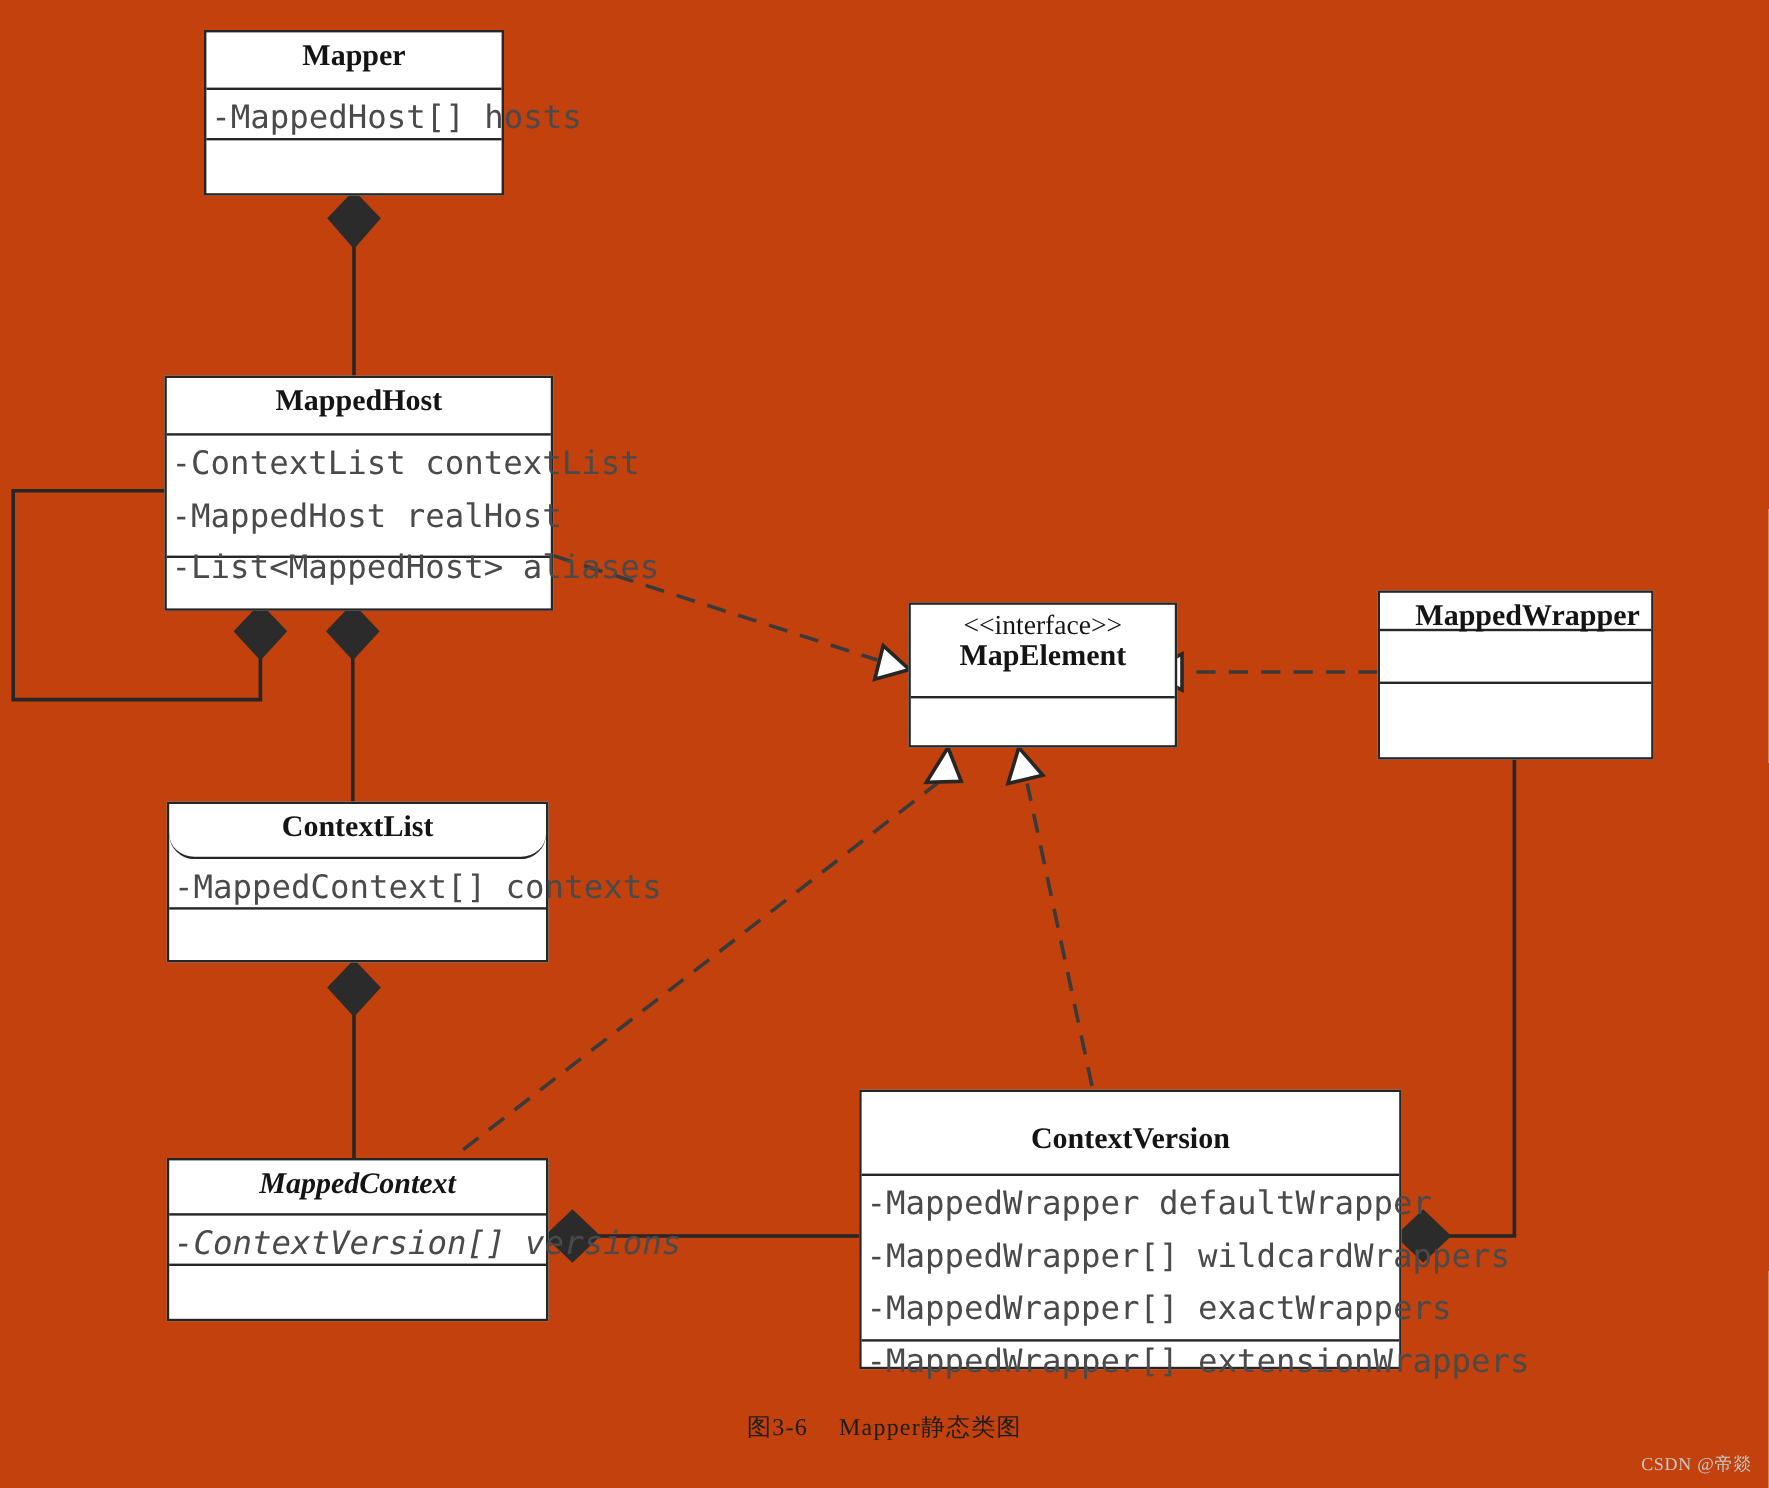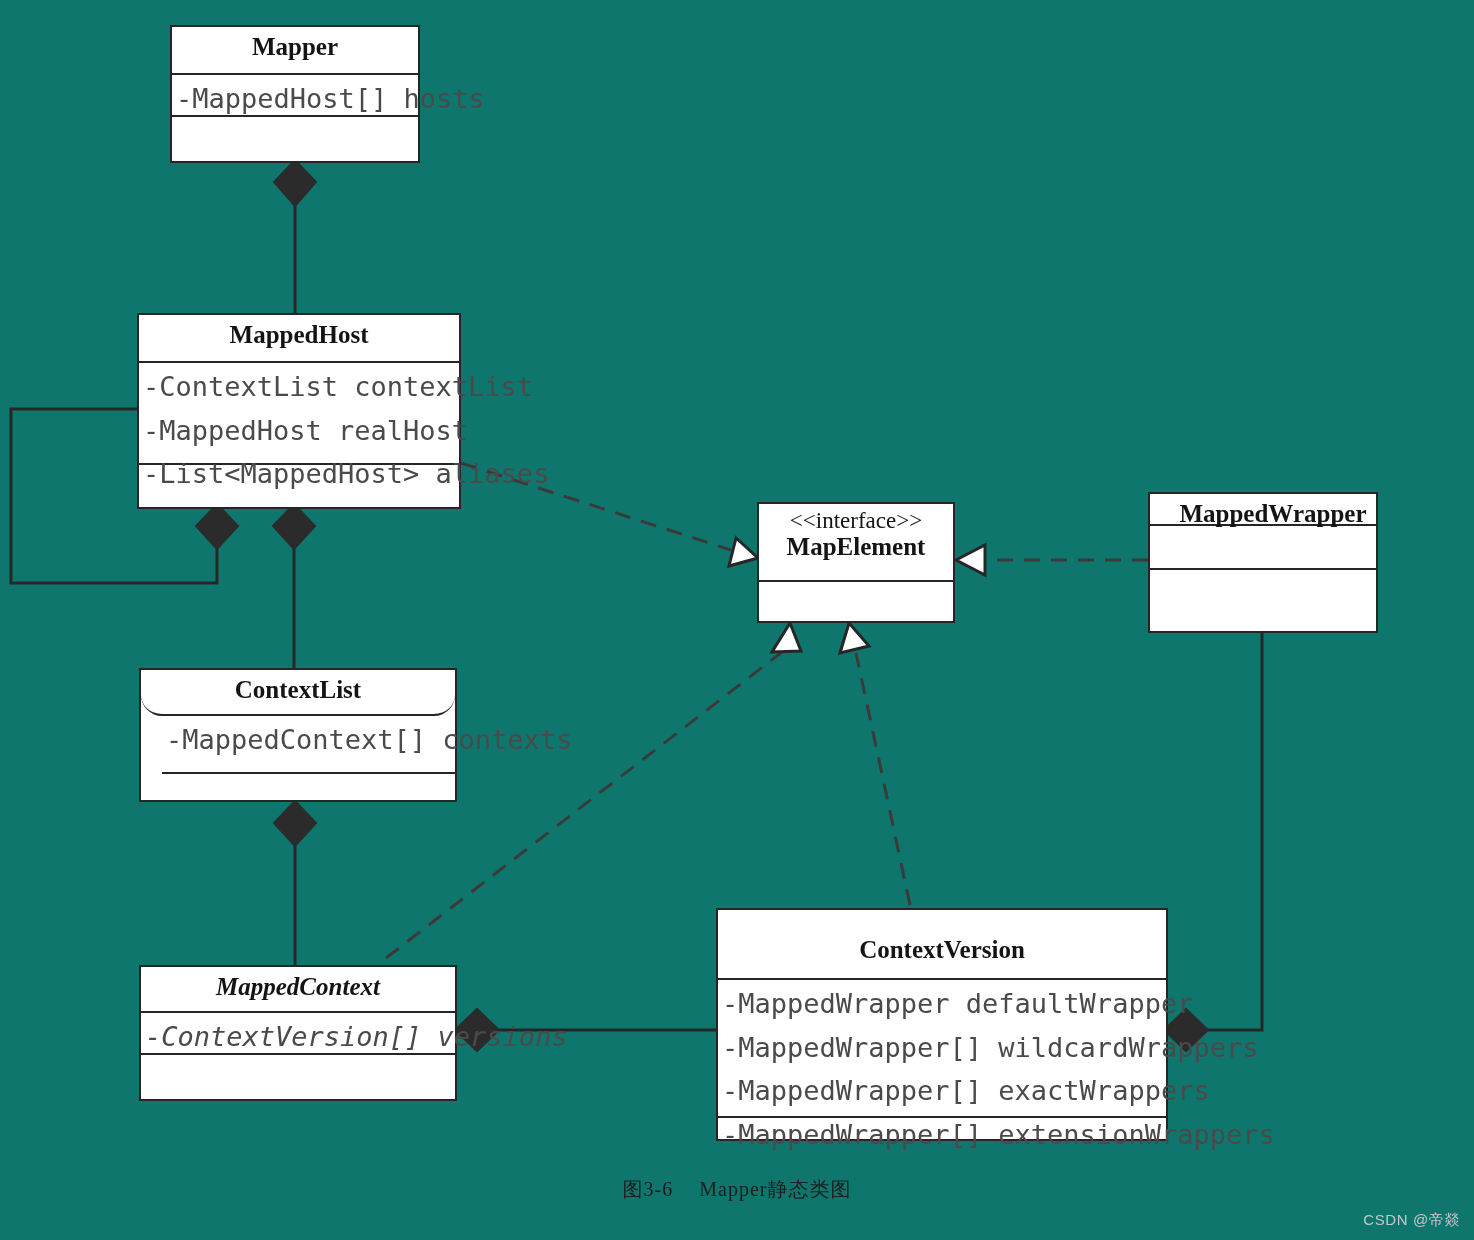--- a/index.html
+++ b/index.html
@@ -9,21 +9,21 @@
     background: #ffffff;
   }
   body {
     font-family: "Liberation Serif", "DejaVu Serif", serif;
     color: #1a1a1a;
   }
   #canvas {
     position: relative;
     width: 1474px;
     height: 1240px;
-    background: #0f766e;
+    background: #c2410c;
     overflow: hidden;
   }
   
   .uml-class {
     position: absolute;
     box-sizing: border-box;
     border: 2px solid #262626;
     background: #ffffff;
     z-index: 5;
   }
@@ -95,21 +95,21 @@
     letter-spacing: 1px;
     z-index: 6;
   }
   .fig-caption .gap { display: inline-block; width: 26px; }
 
   
   .watermark {
     position: absolute;
     right: 14px;
     bottom: 10px;
-    font-family: Liberation Sans, sans-serif;
+    font-family: Liberation Serif, serif;
     font-size: 15px;
     color: #c7c7c7;
     letter-spacing: 0.6px;
     z-index: 7;
   }
 </style>
 </head>
 <body>
 
 <div id="canvas">
@@ -178,37 +178,37 @@
   <div class="uml-class" style="left:137px; top:313px; width:324px; height:196px;">
     <div class="uml-name" style="height:48px;">MappedHost</div>
     <div class="uml-attrs" style="height:102px;">
       <span class="attr-line">-ContextList contextList</span>
       <span class="attr-line">-MappedHost realHost</span>
       <span class="attr-line">-List&lt;MappedHost&gt; aliases</span>
     </div>
     <div class="uml-ops"></div>
   </div>
 
-  <div class="uml-class" style="left:757px; top:502px; width:198px; height:121px;">
+  <div class="uml-class" style="left:757px; top:502px; width:224px; height:121px;">
     <div class="uml-name" style="height:78px; padding-top:4px;">
       <span class="stereotype">&lt;&lt;interface&gt;&gt;</span>
       <span>MapElement</span>
     </div>
     <div class="uml-ops"></div>
   </div>
 
   <div class="uml-class" style="left:1148px; top:492px; width:230px; height:141px;">
     <div class="uml-name" style="height:32px;padding-left:24px;">MappedWrapper</div>
     <div class="uml-attrs empty" style="height:44px;"></div>
     <div class="uml-ops"></div>
   </div>
 
   <div class="uml-class" style="left:139px; top:668px; width:318px; height:134px;">
     <div class="uml-name" style="height:46px;border-radius:21px;">ContextList</div>
-    <div class="uml-attrs" style="height:58px;margin-left:21px;">
+    <div class="uml-attrs" style="height:42px;">
       <span class="attr-line">-MappedContext[] contexts</span>
     </div>
     <div class="uml-ops"></div>
   </div>
 
   <div class="uml-class" style="left:139px; top:965px; width:318px; height:136px;font-style:italic;">
     <div class="uml-name" style="height:46px;">MappedContext</div>
     <div class="uml-attrs" style="height:42px;">
       <span class="attr-line">-ContextVersion[] versions</span>
     </div>

